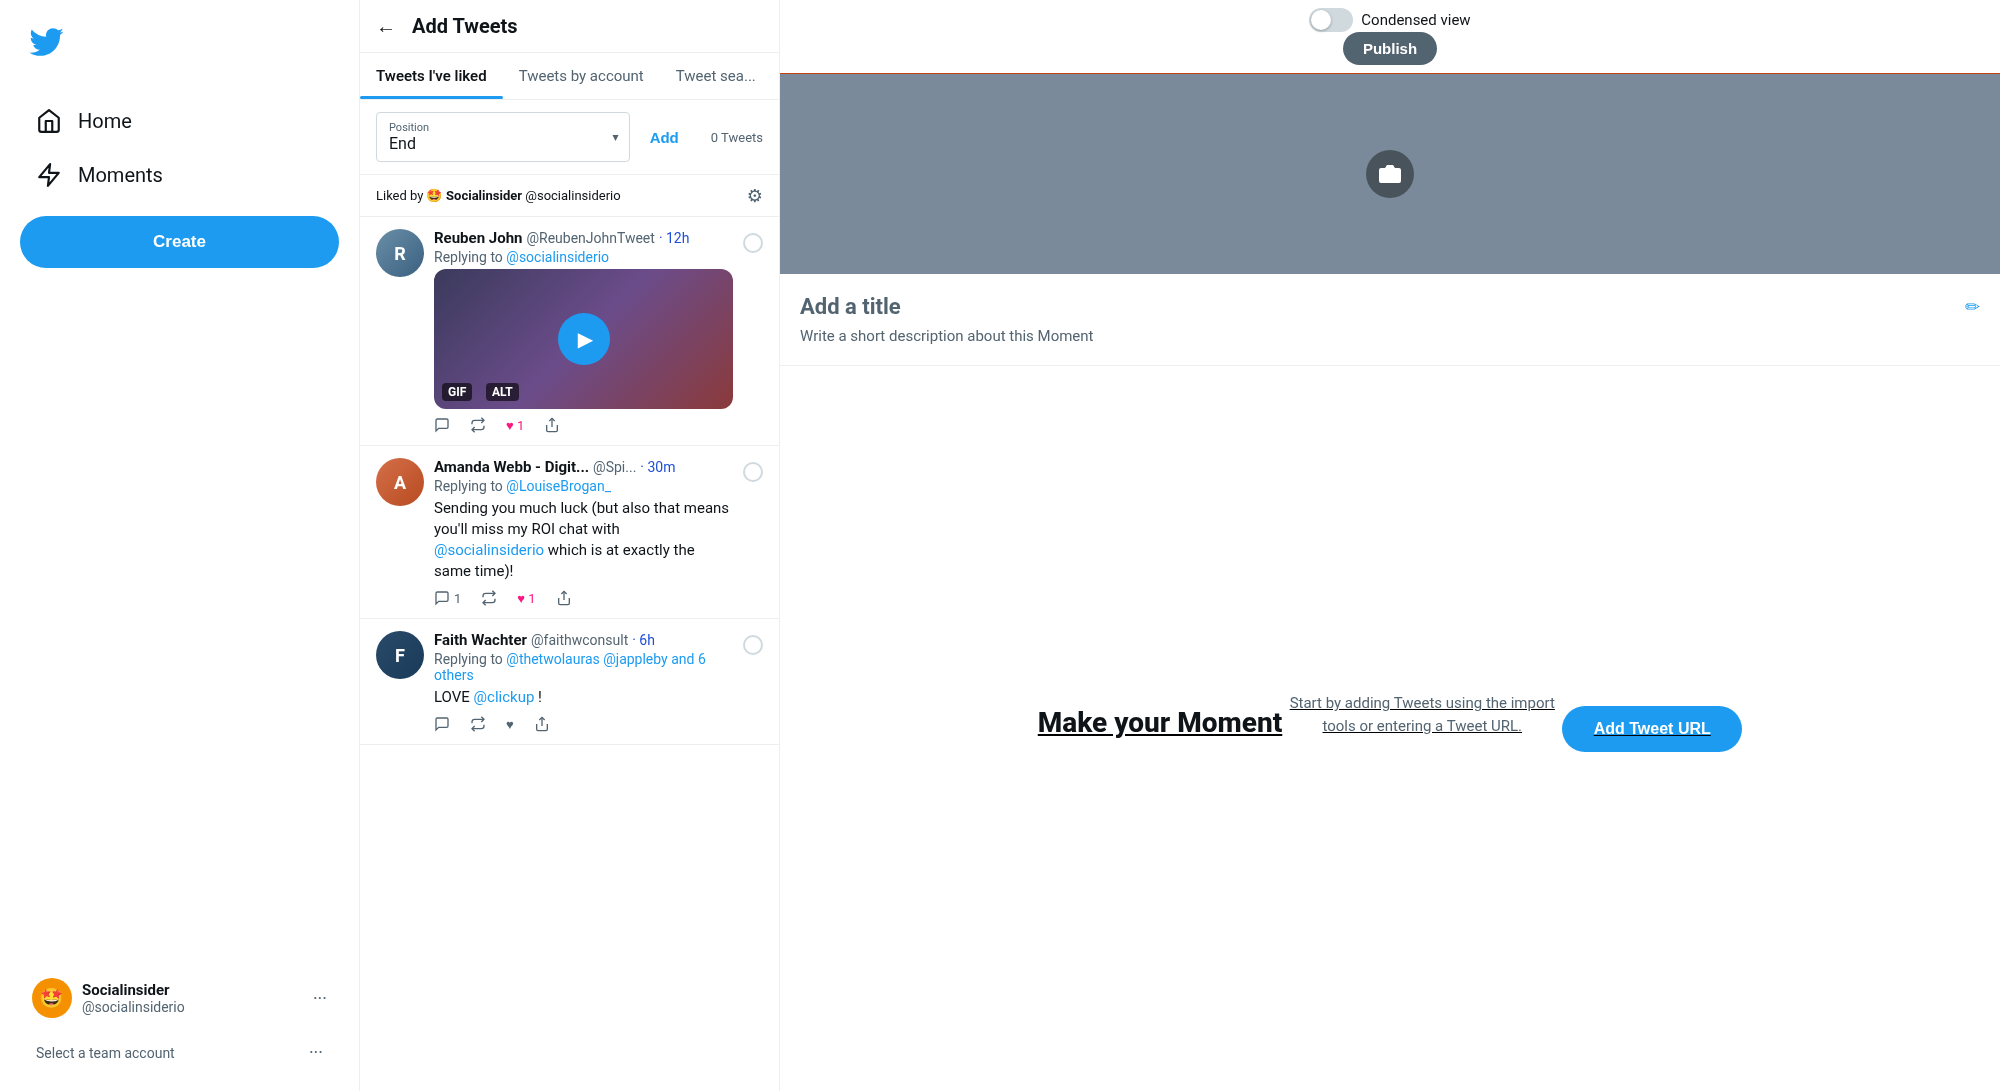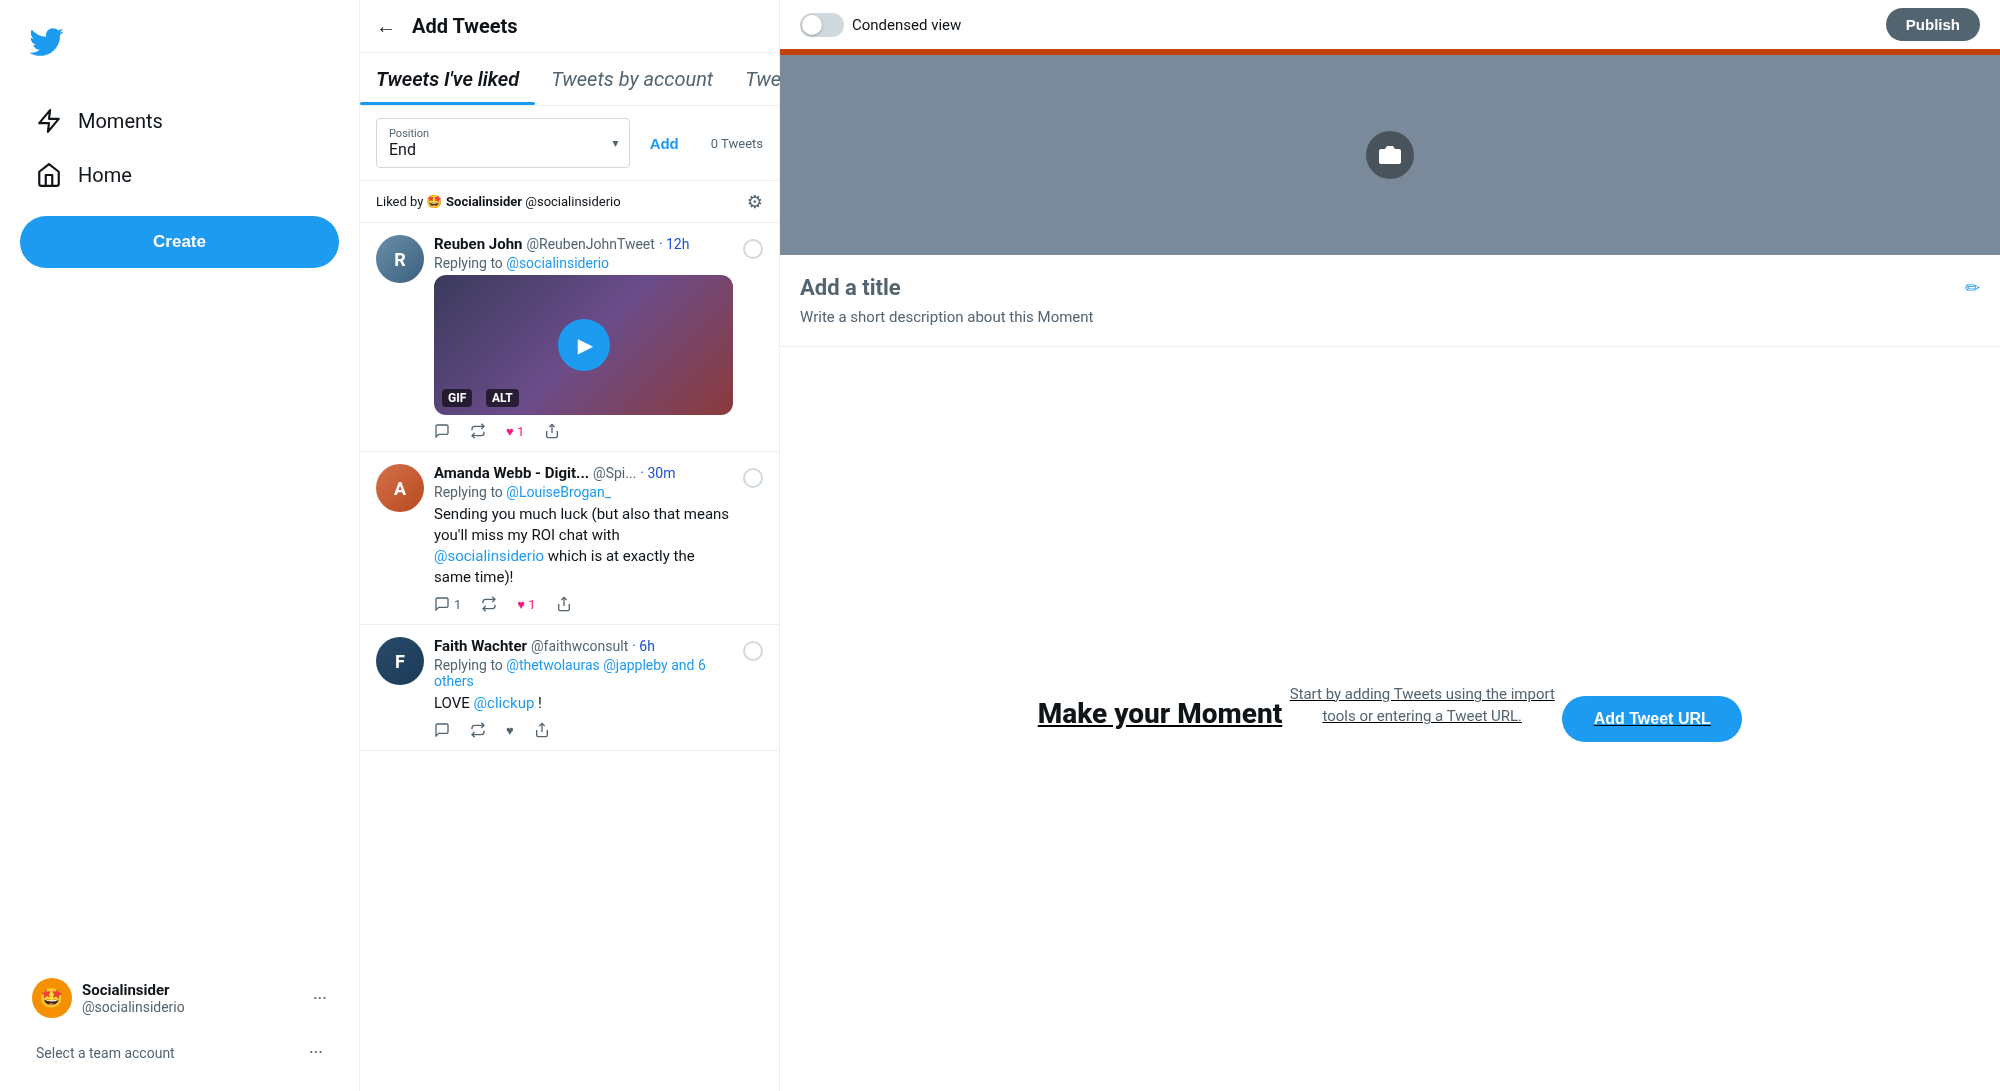--- a/index.html
+++ b/index.html
@@ -61,22 +61,22 @@
       padding: 14px 16px; border-bottom: 1px solid #eee;
     }
     .back-arrow { cursor: pointer; font-size: 20px; color: #0f1419; }
     .panel-title { font-size: 20px; font-weight: 700; color: #0f1419; }
 
     
     .tabs-row {
       display: flex; border-bottom: 1px solid #eee;
     }
     .tab-item {
-      padding: 14px 16px; font-size: 20px; cursor: pointer; color: #536471;
-      position: relative; white-space: nowrap; font-style: italic;
+      padding: 14px 16px; font-size: 15px; cursor: pointer; color: #536471;
+      position: relative; white-space: nowrap;
     }
     .tab-item.active { color: #0f1419; font-weight: 600; }
     .tab-item.active::after {
       content: ''; position: absolute; bottom: 0; left: 0; right: 0;
       height: 3px; background: #1d9bf0; border-radius: 2px;
     }
 
     
     .position-row {
       display: flex; align-items: center; gap: 8px;
@@ -149,21 +149,21 @@
     .tweet-action { display: flex; align-items: center; gap: 4px; font-size: 13px; color: #536471; cursor: pointer; }
     .tweet-action.liked { color: #f91880; }
     .tweet-checkbox { width: 20px; height: 20px; border: 2px solid #cfd9de; border-radius: 50%; flex-shrink: 0; margin-top: 4px; cursor: pointer; }
 
     
     .moment-panel {
       flex: 1; display: flex; flex-direction: column; background: #fff;
     }
     .moment-header {
       display: flex; align-items: center; justify-content: space-between;
-      padding: 8px 20px; border-bottom: 6px solid #c2410c;
+      padding: 8px 20px; border-bottom: 1px solid #c2410c; flex-direction: column;
     }
     .condensed-toggle { display: flex; align-items: center; gap: 8px; font-size: 15px; color: #0f1419; }
     .toggle-switch {
       width: 44px; height: 24px; background: #cfd9de; border-radius: 12px;
       position: relative; cursor: pointer;
     }
     .toggle-knob {
       width: 20px; height: 20px; background: #fff; border-radius: 50%;
       position: absolute; top: 2px; left: 2px; transition: left 0.2s;
       box-shadow: 0 1px 3px rgba(0,0,0,0.3);
@@ -215,33 +215,33 @@
   <div class="sidebar-logo">
     <svg viewBox="0 0 24 24">
       <path d="M23.643 4.937c-.835.37-1.732.62-2.675.733.962-.576 1.7-1.49 2.048-2.578-.9.534-1.897.922-2.958 1.13-.85-.904-2.06-1.47-3.4-1.47-2.572 0-4.658 2.086-4.658 4.66 0 .364.042.718.12 1.06-3.873-.195-7.304-2.05-9.602-4.868-.4.69-.63 1.49-.63 2.342 0 1.616.823 3.043 2.072 3.878-.764-.025-1.482-.234-2.11-.583v.06c0 2.257 1.605 4.14 3.737 4.568-.392.106-.803.162-1.227.162-.3 0-.593-.028-.877-.082.593 1.85 2.313 3.198 4.352 3.234-1.595 1.25-3.604 1.995-5.786 1.995-.376 0-.747-.022-1.112-.065 2.062 1.323 4.51 2.093 7.14 2.093 8.57 0 13.255-7.098 13.255-13.254 0-.2-.005-.402-.014-.602.91-.658 1.7-1.477 2.323-2.41z"></path>
     </svg>
   </div>
 
   <div class="sidebar-nav">
     <div class="sidebar-nav-item">
       <div class="sidebar-nav-icon">
         <svg width="26" height="26" viewBox="0 0 24 24" fill="none" stroke="#0f1419" stroke-width="2" stroke-linecap="round" stroke-linejoin="round">
-          <polygon points="13 2 3 14 12 14 11 22 21 10 12 10 13 2"></polygon>
+          <path d="M3 9l9-7 9 7v11a2 2 0 0 1-2 2H5a2 2 0 0 1-2-2z"></path>
+          <polyline points="9 22 9 12 15 12 15 22"></polyline>
         </svg>
       </div>
-      <span>Moments</span>
+      <span>Home</span>
     </div>
     <div class="sidebar-nav-item">
       <div class="sidebar-nav-icon">
         <svg width="26" height="26" viewBox="0 0 24 24" fill="none" stroke="#0f1419" stroke-width="2" stroke-linecap="round" stroke-linejoin="round">
-          <path d="M3 9l9-7 9 7v11a2 2 0 0 1-2 2H5a2 2 0 0 1-2-2z"></path>
-          <polyline points="9 22 9 12 15 12 15 22"></polyline>
+          <polygon points="13 2 3 14 12 14 11 22 21 10 12 10 13 2"></polygon>
         </svg>
       </div>
-      <span>Home</span>
+      <span>Moments</span>
     </div>
   </div>
 
   <button class="create-btn">Create</button>
 
   <div class="sidebar-bottom">
     <div class="user-info">
       <div class="user-avatar avatar-socialinsider">
         <span>🤩</span>
       </div>

